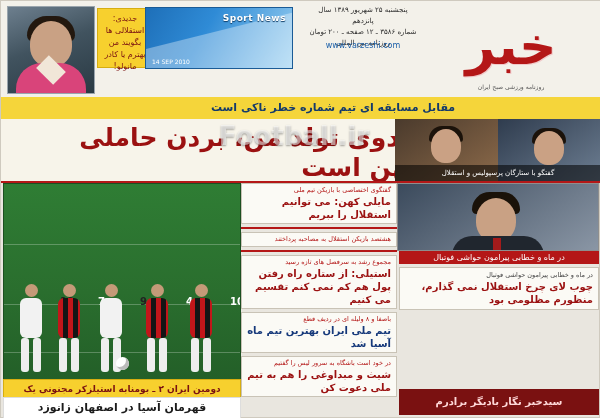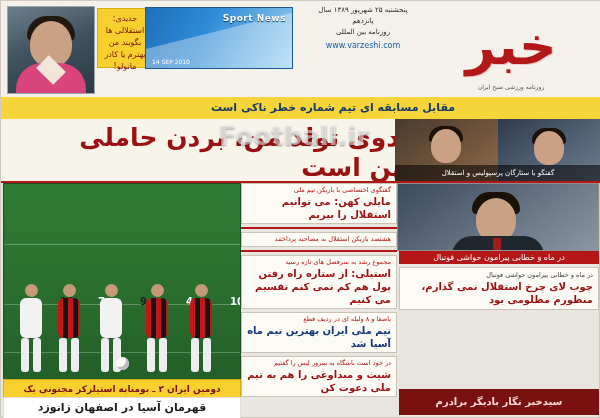--- a/index.html
+++ b/index.html
@@ -250,20 +250,21 @@
     <div class="mast-label">جدیدی: استقلالی ها بگویند من بهترم یا کادر مانولو!</div>
 
     <div class="mast-banner">
       <div class="swoosh"></div>
       <div class="sn">Sport News</div>
       <div class="date-en">14 SEP 2010</div>
     </div>
 
     <div class="mast-info">
       <span class="line">پنجشنبه ۲۵ شهریور ۱۳۸۹ سال پانزدهم</span>
+      <span class="line">شماره ۳۵۸۶ ـ ۱۲ صفحه ـ ۲۰۰ تومان</span>
       <span class="line">روزنامه بین المللی</span>
     </div>
     <div class="mast-site">www.varzeshi.com</div>
 
     <div class="logo">خبر ورزشی</div>
     <div class="logo-sub">روزنامه ورزشی صبح ایران</div>
   </div>
 
   <div class="lead-strip">مقابل مسابقه ای تیم شماره خطر ناکی است</div>
 

